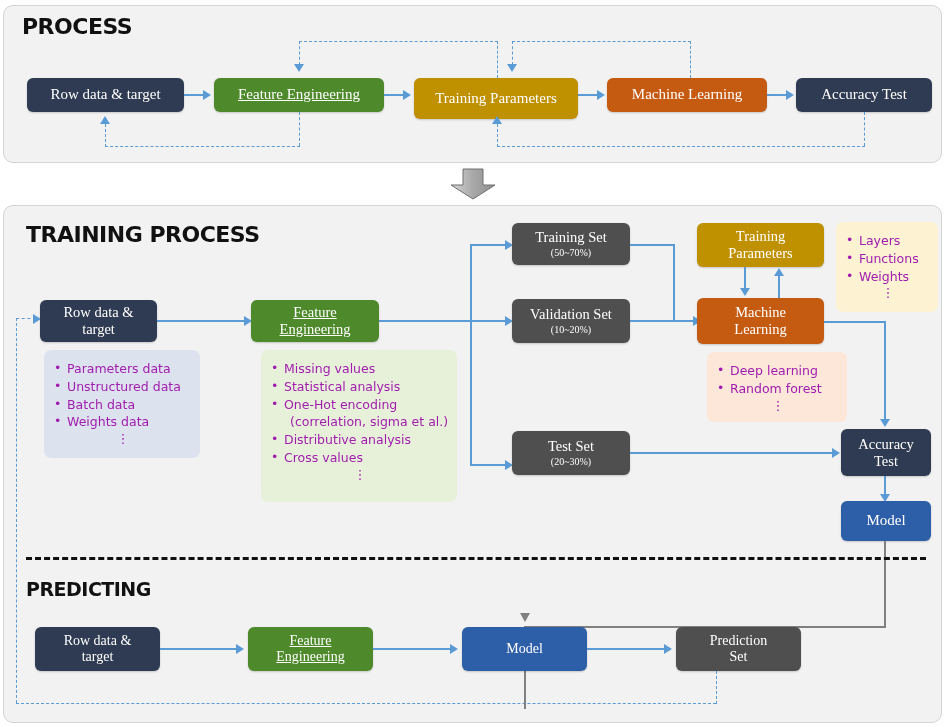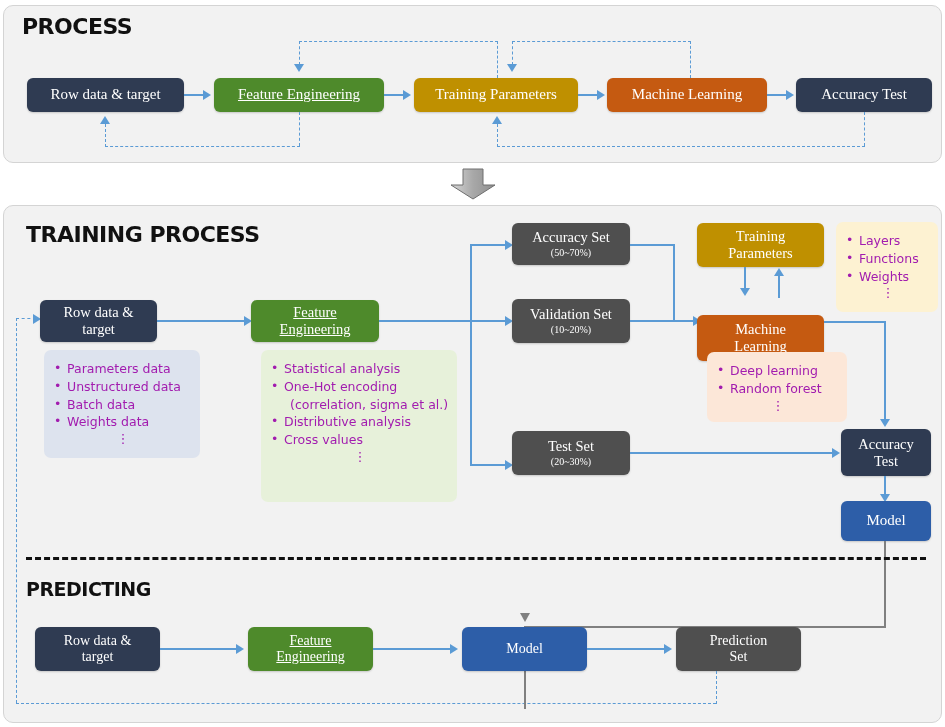--- a/index.html
+++ b/index.html
@@ -70,21 +70,21 @@
 </head>
 <body>
 
 <div id="root">
 
   <div class="panel" id="panel-process"></div>
   <div class="section-title" id="title-process">PROCESS</div>
 
   <div class="box c-navy" style="left:27px;top:78px;width:157px;height:34px;font-size:15px;">Row data &amp; target</div>
   <div class="box c-green" style="left:214px;top:78px;width:170px;height:34px;font-size:15px;">Feature Engineering</div>
-  <div class="box c-gold" style="left:414px;top:78px;width:164px;height:34px;font-size:15px;">Training Parameters</div>
+  <div class="box c-gold" style="left:414px;top:78px;width:164px;height:41px;font-size:15px;">Training Parameters</div>
   <div class="box c-orange" style="left:607px;top:78px;width:160px;height:34px;font-size:15px;">Machine Learning</div>
   <div class="box c-navy" style="left:796px;top:78px;width:136px;height:34px;font-size:15px;">Accuracy Test</div>
 
   <div class="ln lnh" style="left:184px;top:94px;width:20px;"></div>
   <div class="arw arw-r" style="left:203px;top:90px;"></div>
   <div class="ln lnh" style="left:384px;top:94px;width:20px;"></div>
   <div class="arw arw-r" style="left:403px;top:90px;"></div>
   <div class="ln lnh" style="left:578px;top:94px;width:20px;"></div>
   <div class="arw arw-r" style="left:597px;top:90px;"></div>
   <div class="ln lnh" style="left:767px;top:94px;width:20px;"></div>
@@ -145,40 +145,41 @@
 
   <div class="ln lnh" style="left:157px;top:320px;width:90px;"></div>
   <div class="arw arw-r" style="left:244px;top:316px;"></div>
 
   <div class="box c-green" style="left:251px;top:300px;width:128px;height:42px;font-size:14.5px;flex-direction:column;">
     <span>Feature</span>
     <span>Engineering</span>
   </div>
   <div class="note n-green" style="left:261px;top:350px;width:196px;height:152px;">
     <ul>
+      <li>Missing values</li>
       <li>Statistical analysis</li>
       <li>One-Hot encoding</li>
       <li class="cont">(correlation, sigma et al.)</li>
       <li>Distributive analysis</li>
       <li>Cross values</li>
     </ul>
     <div class="dots">⋮</div>
   </div>
 
   <div class="ln lnh" style="left:379px;top:320px;width:93px;"></div>
   <div class="ln lnv" style="left:470px;top:244px;height:222px;"></div>
   <div class="ln lnh" style="left:470px;top:244px;width:38px;"></div>
   <div class="arw arw-r" style="left:505px;top:240px;"></div>
   <div class="ln lnh" style="left:470px;top:320px;width:38px;"></div>
   <div class="arw arw-r" style="left:505px;top:316px;"></div>
   <div class="ln lnh" style="left:470px;top:464px;width:38px;"></div>
   <div class="arw arw-r" style="left:505px;top:460px;"></div>
 
   <div class="box c-gray" style="left:512px;top:223px;width:118px;height:42px;font-size:14.5px;flex-direction:column;">
-    <span>Accuracy Set</span>
+    <span>Training Set</span>
     <span class="sub">(50~70%)</span>
   </div>
 
   <div class="box c-gray" style="left:512px;top:299px;width:118px;height:44px;font-size:14.5px;flex-direction:column;">
     <span>Validation Set</span>
     <span class="sub">(10~20%)</span>
   </div>
 
   <div class="box c-gray" style="left:512px;top:431px;width:118px;height:44px;font-size:14.5px;flex-direction:column;">
     <span>Test Set</span>
@@ -196,21 +197,21 @@
   </div>
   <div class="note n-cream" style="left:836px;top:222px;width:102px;height:90px;">
     <ul>
       <li>Layers</li>
       <li>Functions</li>
       <li>Weights</li>
     </ul>
     <div class="dots">⋮</div>
   </div>
 
-  <div class="box c-orange" style="left:697px;top:315px;width:127px;height:46px;font-size:14.5px;flex-direction:column;">
+  <div class="box c-orange" style="left:697px;top:298px;width:127px;height:46px;font-size:14.5px;flex-direction:column;">
     <span>Machine</span>
     <span>Learning</span>
   </div>
   <div class="note n-peach" style="left:707px;top:352px;width:140px;height:70px;">
     <ul>
       <li>Deep learning</li>
       <li>Random forest</li>
     </ul>
     <div class="dots">⋮</div>
   </div>

